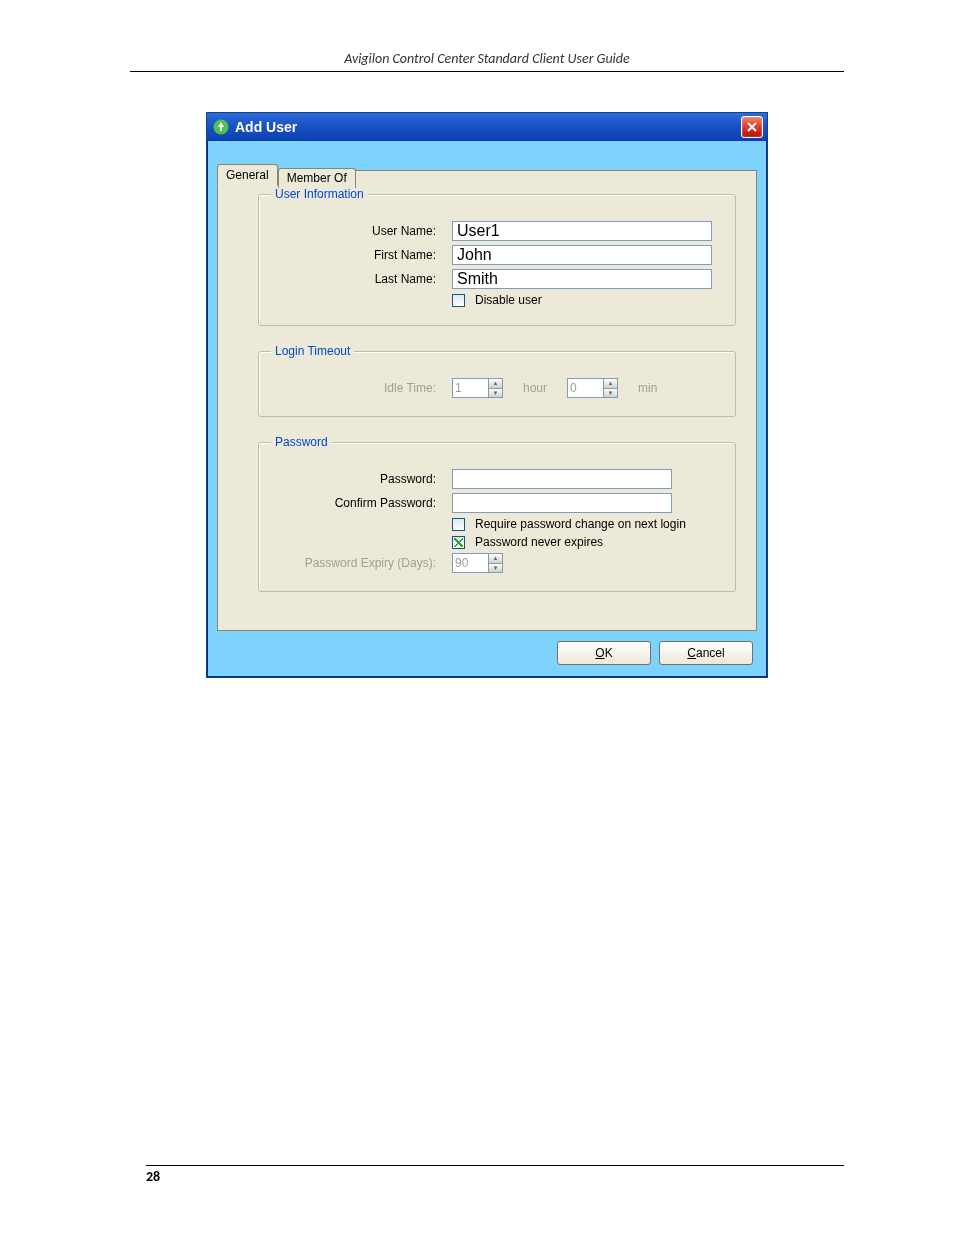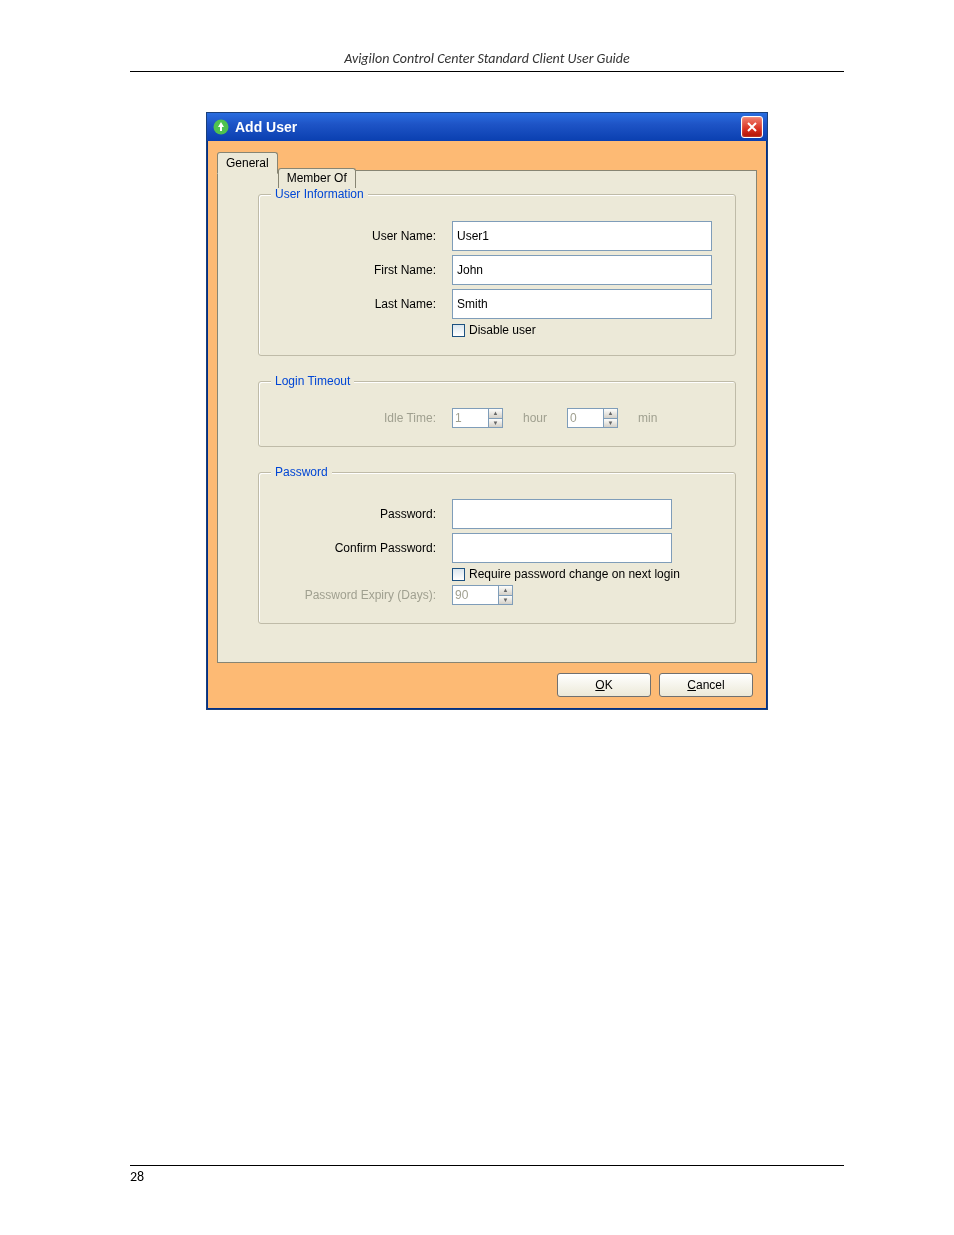--- a/index.html
+++ b/index.html
@@ -24,36 +24,36 @@
     font-style: italic;
     font-size: 14px;
     color: #333;
     border-bottom: 1px solid #000;
     padding-bottom: 4px;
     margin-bottom: 40px;
     text-align: center;
   }
   .page-number {
     position: absolute;
-    left: 130px;
+    left: 146px;
     right: 110px;
     bottom: 50px;
     border-top: 1px solid #000;
-    font-weight: normal;
+    font-weight: bold;
     font-family: "Calibri", "Segoe UI", sans-serif;
     font-size: 14px;
     padding-top: 2px;
   }
 
   
   .dialog {
     width: 560px;
     margin: 0 auto;
     border: 1px solid #1a3f7a;
-    background: #fdba74;
+    background: #7dd3fc;
     box-shadow: 0 0 0 1px #00308a inset;
   }
   .title-bar {
     height: 28px;
     background: linear-gradient(to bottom, #2a6ddf 0%, #1e54c6 40%, #0a3fb0 100%);
     display: flex;
     align-items: center;
     justify-content: space-between;
     padding: 0 4px 0 6px;
     color: #fff;
@@ -101,21 +101,21 @@
     margin-right: 0px;
     border-top-left-radius: 3px;
     border-top-right-radius: 3px;
     position: relative;
     top: 17px;
     cursor: pointer;
   }
   .tab.active {
     background: #ece9d8;
     border-bottom: 1px solid #ece9d8;
-    top: 3px;
+    top: 15px;
     padding-top: 3px;
     padding-bottom: 3px;
     z-index: 3;
   }
   .tabpanel {
     border: 1px solid #878573;
     background: #ece9d8;
     padding: 16px 20px 20px 20px;
     position: relative;
     z-index: 1;
@@ -151,37 +151,37 @@
   }
   .row .lbl.disabled { color: #a0a090; }
   .row .ctl {
     flex: 1;
     display: flex;
     align-items: center;
     gap: 4px;
   }
   input.text {
     width: 260px;
-    height: 30px;
+    height: 20px;
     border: 1px solid #7f9db9;
     background: #fff;
-    font-size: 12px;
+    font-size: 16px;
     padding: 0 4px;
     box-sizing: border-box;
   }
   input.text:disabled, .spin.disabled input {
     color: #a0a090;
     background: #fff;
   }
 
   
   .cb {
     display: inline-flex;
     align-items: center;
-    gap: 4px;
+    gap: 10px;
     font-size: 12px;
   }
   .cb .box {
     width: 13px;
     height: 13px;
     border: 1px solid #1c5180;
     background: linear-gradient(to bottom,#dbe6ee,#fff);
     display: inline-flex;
     align-items: center;
     justify-content: center;
@@ -362,24 +362,33 @@
           <div class="row">
             <div class="lbl"></div>
             <div class="ctl">
               <label class="cb">
                 <span class="box"></span>
                 <span>Require password change on next login</span>
               </label>
             </div>
           </div>
           <div class="row">
+            <div class="lbl"></div>
+            <div class="ctl">
+              <label class="cb">
+                <span class="box checked"></span>
+                <span>Password never expires</span>
+              </label>
+            </div>
+          </div>
+          <div class="row">
             <div class="lbl disabled">Password Expiry (Days):</div>
             <div class="ctl">
               <span class="spin disabled">
-                <input disabled="" style="width: 46px;" value="90">
+                <input disabled="" style="width: 36px;" value="90">
                 <span class="btns">
                     <div>▲</div>
                     <div>▼</div>
                   </span>
               </span>
             </div>
           </div>
         </fieldset>
 
       </div>

